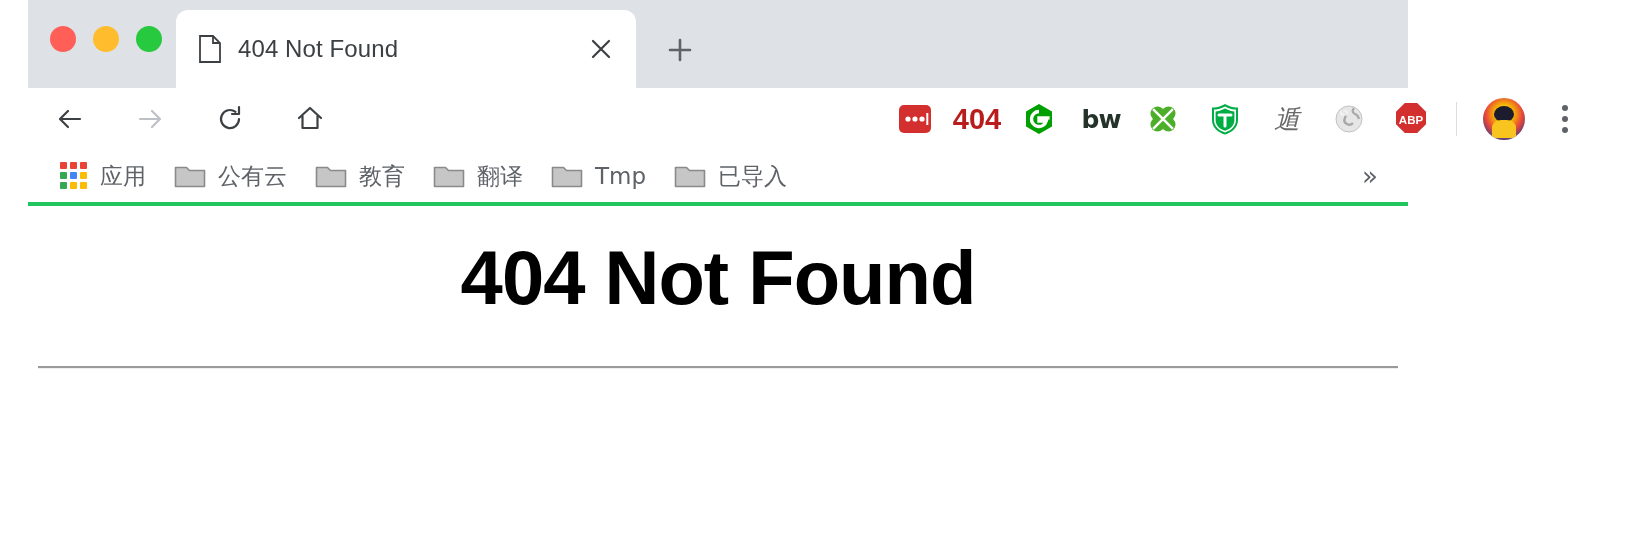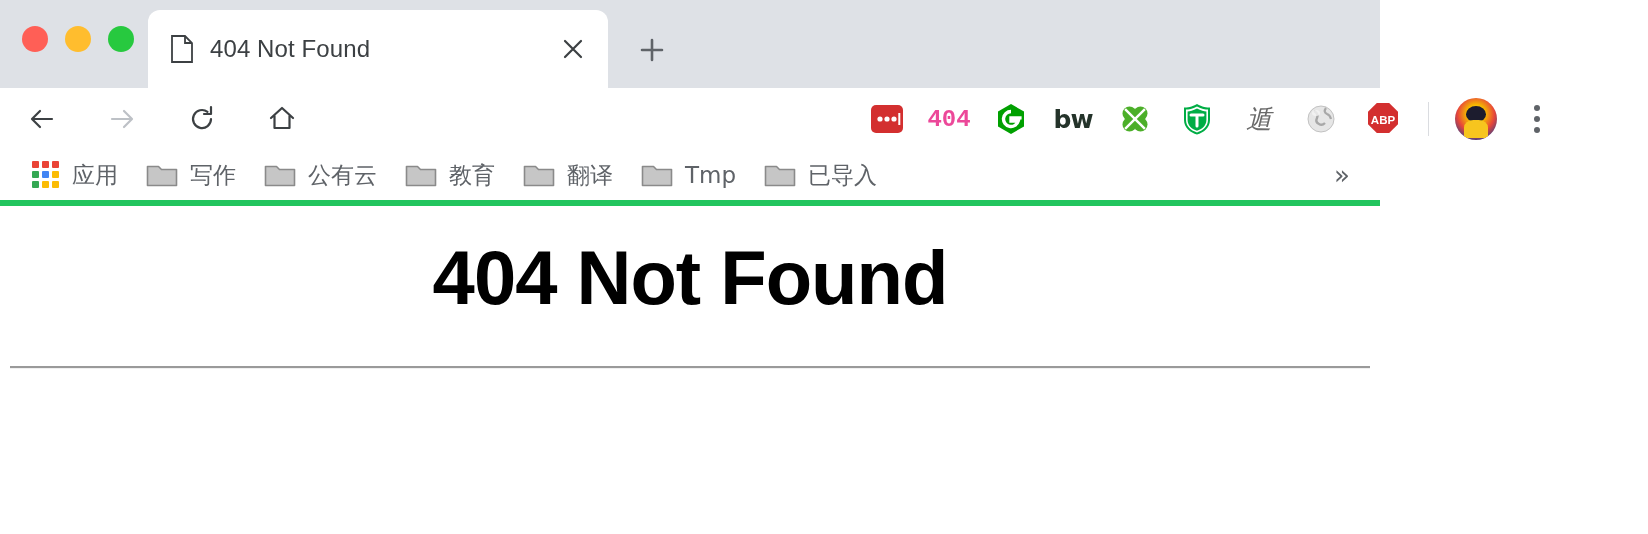--- a/index.html
+++ b/index.html
@@ -3,21 +3,21 @@
 <meta charset="utf-8">
 <style>
   * { box-sizing: border-box; margin: 0; padding: 0; }
   html, body {
     width: 1648px; height: 534px;
     font-family: "Liberation Sans", "DejaVu Sans", sans-serif;
     background: #ffffff;
     overflow: hidden;
   }
 
-  .browser { width: 1380px; height: 534px; position: relative; display: flex; flex-direction: column; }
+  .browser { width: 1380px; height: 534px; position: relative; display: flex; flex-direction: column; margin-left: 28px; }
 
   
   .tabstrip {
     height: 88px;
     background: #dee1e6;
     display: flex;
     align-items: flex-end;
     position: relative;
     flex: none;
   }
@@ -126,22 +126,22 @@
     left: 856px; top: 0; height: 62px;
     display: flex; align-items: center;
   }
   .ext {
     width: 38px; height: 38px;
     margin: 0 12px;
     display: flex; align-items: center; justify-content: center;
     flex: none;
   }
   .ext-404 {
-    color: #ec4899; font-size: 24px; font-weight: 700;
-    font-family: Liberation Mono, monospace;
+    color: #b91c1c; font-size: 29px; font-weight: 700;
+    font-family: Liberation Sans, sans-serif;
   }
   .ext-bw { color: #24332a; font-size: 25px; font-weight: 700; font-family: "DejaVu Sans", sans-serif; letter-spacing: -1px; }
   .ext-cn { color: #6a6a6a; font-size: 26px; font-family: "DejaVu Sans", sans-serif; font-style: italic; }
   .tbar-sep { width: 1px; height: 34px; background: #dadce0; margin: 0 14px; flex: none; }
   .avatar {
     width: 42px; height: 42px; border-radius: 50%;
     flex: none; margin: 0 12px;
     background: radial-gradient(circle at 50% 38%, #ffd84d 0%, #f5b700 28%, #e8463a 55%, #2a3f8f 85%, #16224d 100%);
     position: relative; overflow: hidden;
   }
@@ -161,21 +161,21 @@
     flex: none;
   }
   .menu-dots i { width: 6px; height: 6px; border-radius: 50%; background: #5f6368; display: block; }
 
   
   .bookmarks {
     height: 56px;
     background: #ffffff;
     display: flex; align-items: center;
     padding-left: 22px;
-    border-bottom: 6px solid #22c55e;
+    border-bottom: 4px solid #22c55e;
     position: relative;
     flex: none;
   }
   .bm {
     display: flex; align-items: center;
     height: 40px;
     padding: 0 10px;
     border-radius: 5px;
     flex: none;
     margin-right: 8px;
@@ -387,28 +387,20 @@
         <i style="background:#34a853"></i>
           <i style="background:#fbbc05"></i>
           <i style="background:#fbbc05"></i>
       </span>
       <span class="bm-label">应用</span>
     </div>
 
 
 
 
-    <div class="bm">
-      <span class="folder-icon">
-        <svg width="32" height="26" viewBox="0 0 32 26">
-            <path d="M1.5 4.5 h11 l3 3 h15 v16 h-29 z" fill="#c6c6c6" stroke="#8a8a8a" stroke-width="1.6" stroke-linejoin="round"></path>
-          </svg>
-      </span>
-      <span class="bm-label">写作</span>
-    </div>
 
 
     <div class="bm">
       <span class="folder-icon">
         <svg width="32" height="26" viewBox="0 0 32 26">
             <path d="M1.5 4.5 h11 l3 3 h15 v16 h-29 z" fill="#c6c6c6" stroke="#8a8a8a" stroke-width="1.6" stroke-linejoin="round"></path>
           </svg>
       </span>
       <span class="bm-label">公有云</span>
     </div>

